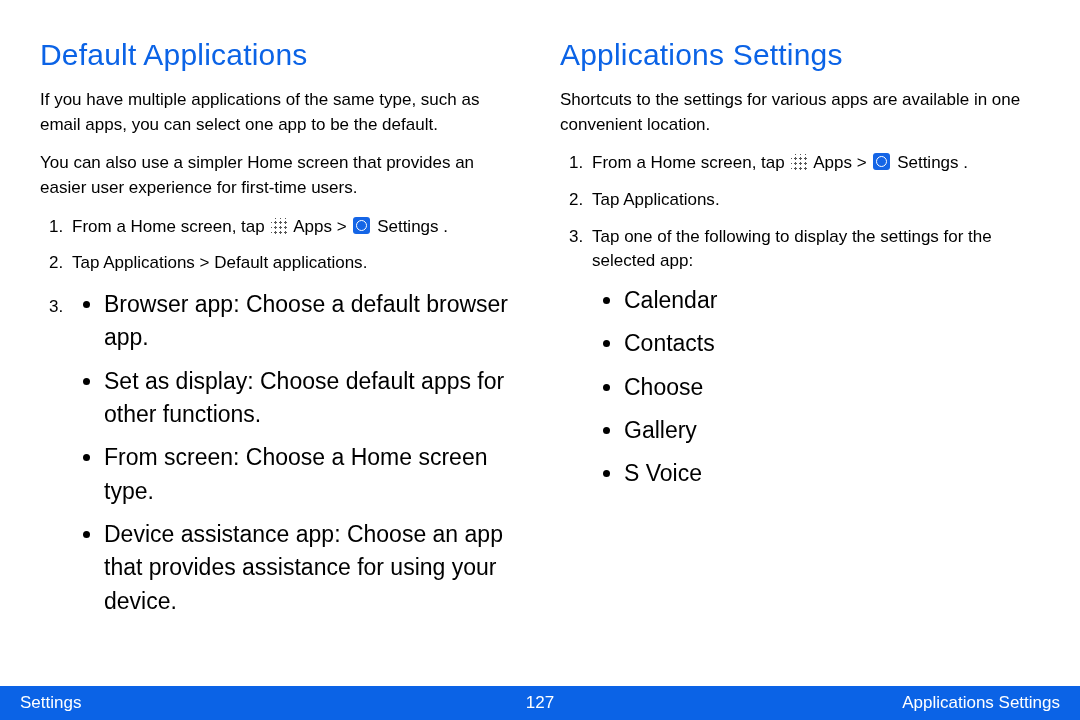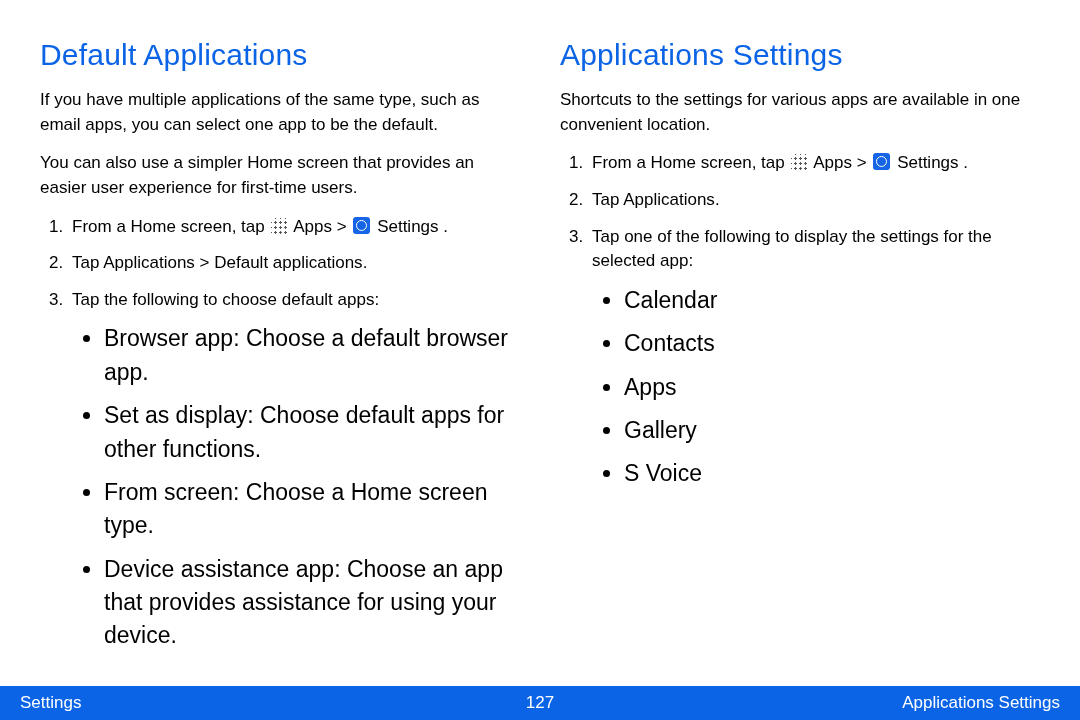--- a/index.html
+++ b/index.html
@@ -97,21 +97,20 @@
         <span>From a Home screen, tap </span>
         <span class="icon-apps"></span>
         <b>Apps &gt; </b>
         <span class="icon-settings"></span>
         <b>Settings</b><span> .</span>
       </li>
       <li>
         <span>Tap </span><b>Applications &gt; Default applications</b><span>.</span>
       </li>
       <li>
-        <span>Tap the following to choose default apps:</span>
         <ul>
           <li><b>Browser app</b><span>: Choose a default browser app.</span></li>
           <li><b>Set as display</b><span>: Choose default apps for other functions.</span></li>
           <li><b>From screen</b><span>: Choose a Home screen type.</span></li>
           <li><b>Device assistance app</b><span>: Choose an app that provides assistance for using your device.</span></li>
         </ul>
       </li>
     </ol>
   </div>
 
@@ -127,21 +126,21 @@
         <b>Settings</b><span> .</span>
       </li>
       <li>
         <span>Tap </span><b>Applications</b><span>.</span>
       </li>
       <li>
         <span>Tap one of the following to display the settings for the selected app:</span>
         <ul>
           <li>Calendar</li>
           <li>Contacts</li>
-          <li>Apps</li>
+          <li>Choose</li>
           <li>Gallery</li>
           <li>S Voice</li>
         </ul>
       </li>
     </ol>
   </div>
 
 </div>
 
 <div class="footer">

